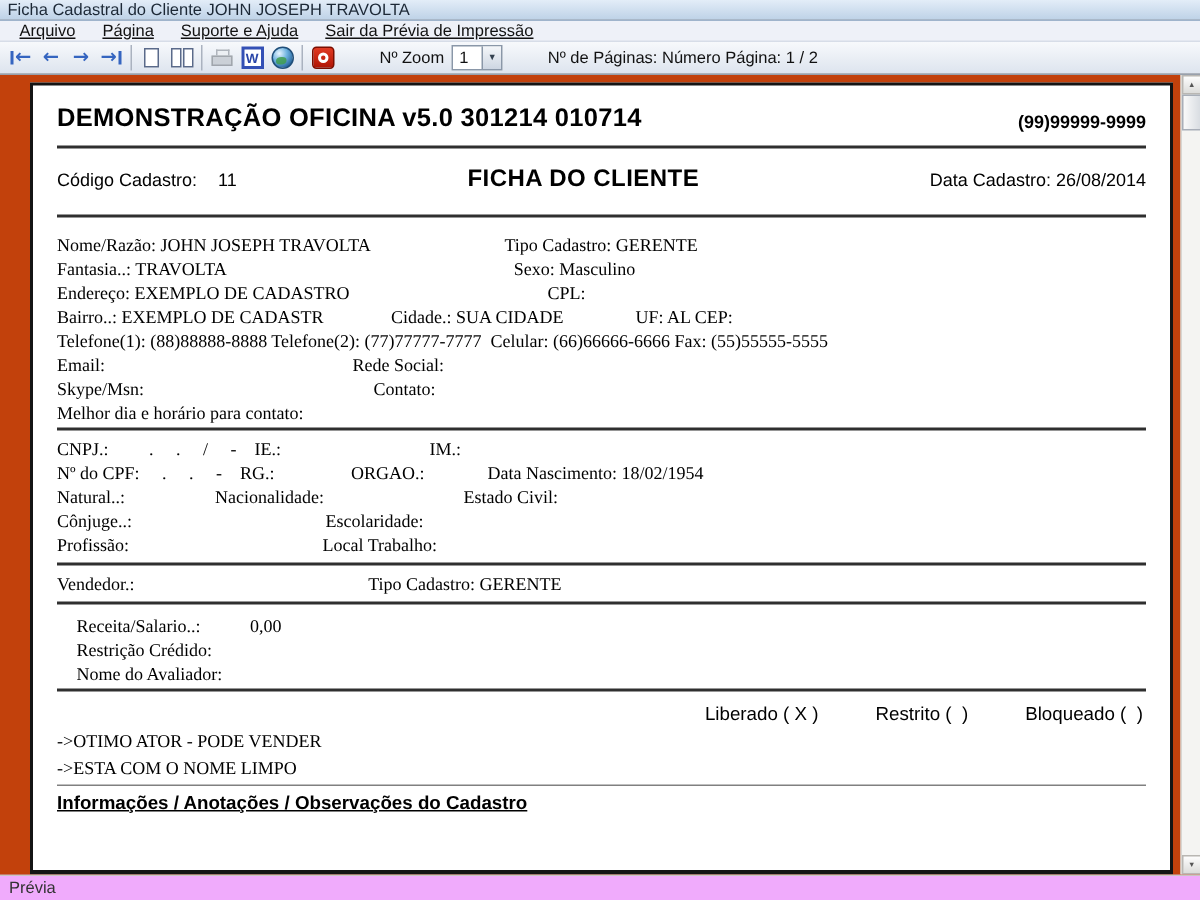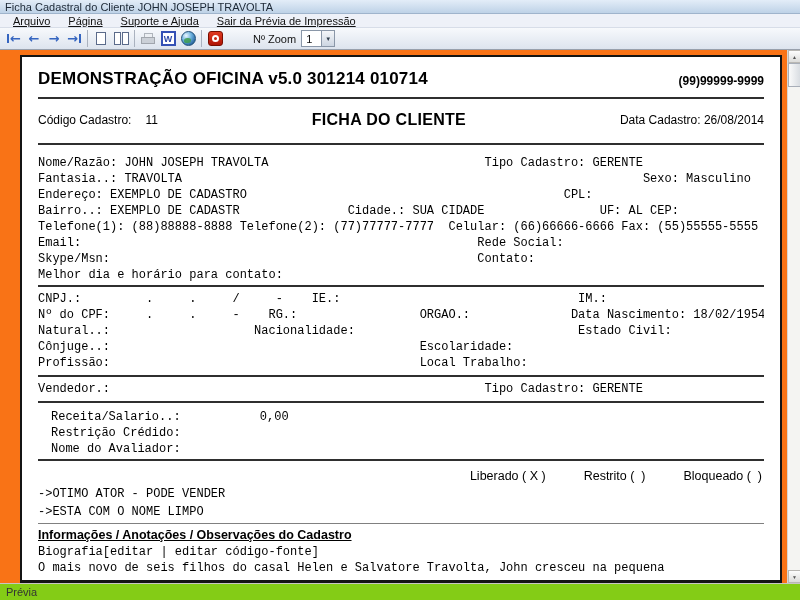--- a/index.html
+++ b/index.html
@@ -42,21 +42,21 @@
   .pdficon .ring { width:7px; height:7px; border:2px solid #fff; border-radius:50%; }
   .zoom-label { font-size:11px; color:#111; margin-left:28px; }
   .zoom-combo { margin-left:5px; width:34px; height:17px; background:#fff; border:1px solid #8a97a8;
                 display:flex; align-items:stretch; }
   .zoom-value { flex:1; font-size:11px; color:#111; display:flex; align-items:center; padding-left:4px; }
   .zoom-dd { width:13px; background:linear-gradient(#f4f6f9,#cdd6e2); border-left:1px solid #8a97a8;
              display:flex; align-items:center; justify-content:center; font-size:6px; color:#33404f; }
   .pages-info { font-size:11px; color:#111; margin-left:30px; }
 
   
-  .preview { flex:1 1 auto; background:#f97316; position:relative; overflow:hidden; display:flex; }
+  .preview { flex:1 1 auto; background:#c2410c; position:relative; overflow:hidden; display:flex; }
   .page { position:absolute; left:20px; top:5px; width:762px; height:528px; background:#fff;
           border:2px solid #141414; border-bottom-width:3px; padding:0 16px; overflow:hidden; }
   .vscroll { position:absolute; right:0; top:0; width:13px; height:100%; background:#f4f4f2; border-left:1px solid #d8d6d2; }
   .vscroll .sbtn { width:13px; height:13px; background:linear-gradient(#fdfdfd,#dcdcda); border:1px solid #b9b7b3;
                    display:flex; align-items:center; justify-content:center; font-size:5px; color:#555; }
   .vscroll .sbtn.down { position:absolute; bottom:0; }
   .vscroll .thumb { position:absolute; top:13px; left:0; width:13px; height:24px;
                     background:linear-gradient(90deg,#fafafa,#d9dde2); border:1px solid #a8aeb8; }
 
   
@@ -67,34 +67,34 @@
   .rule.thin { height:1px; background:#808080; }
   .r1 { margin-top:8px; } .r2 { margin-top:12px; } .r3 { margin-top:2px; } .r4 { margin-top:4px; }
   .r5 { margin-top:4px; } .r6 { margin-top:2px; } .r7 { margin-top:2px; }
 
   .codigo-row { display:flex; align-items:center; margin-top:10px; height:22px; }
   .codigo-label { font-size:12px; color:#000; }
   .codigo-value { font-size:12px; color:#000; margin-left:14px; }
   .doc-title { flex:1; text-align:center; font-size:16px; font-weight:bold; color:#000; letter-spacing:.3px; }
   .doc-date { font-size:12px; color:#000; }
 
-  .mono { font-family:Liberation Mono, monospace; font-size:12px; color:#000; }
+  .mono { font-family:Liberation Serif, serif; font-size:12px; color:#000; }
   .mline { white-space:pre; line-height:16px; overflow:hidden; }
   .mb1 { margin-top:10px; } .mb2 { margin-top:4px; } .mbv { margin-top:4px; } .mb3 { margin-top:6px;margin-left:13px; }
 
   .obs-header { display:flex; align-items:center; margin-top:6px; height:18px; }
   .obs-title { font-size:13px; font-weight:bold; color:#000; }
   .obs-statuses { margin-left:auto; display:flex; gap:38px; padding-right:2px; }
   .obs-status { font-size:12.5px; color:#000; white-space:pre; }
   .obs-lines .mline { line-height:18px; }
 
   .info-header { margin-top:4px; font-size:12.5px; font-weight:bold; color:#000; height:16px;text-decoration:underline; }
 
   
-  .statusbar { height:17px; background:#84cc16; border-top:1px solid #c8c6c2;
+  .statusbar { height:17px; background:#f0abfc; border-top:1px solid #c8c6c2;
                display:flex; align-items:center; padding-left:6px; flex:0 0 auto; }
   .statusbar span { font-size:11px; color:#333; }
 </style>
 </head>
 <body>
 
 <div class="window">
 
   <div class="titlebar">
     <span>Ficha Cadastral do Cliente JOHN JOSEPH TRAVOLTA</span>
@@ -150,20 +150,21 @@
     <div class="tbtn">
       <span class="pdficon">
           <span class="ring"></span>
         </span>
     </div>
     <span class="zoom-label">Nº Zoom</span>
     <div class="zoom-combo">
       <span class="zoom-value">1</span>
       <span class="zoom-dd">▼</span>
     </div>
+    <span class="pages-info">Nº de Páginas: Número Página: 1 / 2</span>
   </div>
 
   <div class="preview">
     <div class="page">
 
       <div class="doc-header">
         <span class="doc-company">DEMONSTRAÇÃO OFICINA v5.0 301214 010714</span>
         <span class="doc-phone">(99)99999-9999</span>
       </div>
       <div class="rule r1"></div>
@@ -221,25 +222,20 @@
           </span>
       </div>
       <div class="mono obs-lines">
 
       <div class="mline">-&gt;OTIMO ATOR - PODE VENDER</div>
           <div class="mline">-&gt;ESTA COM O NOME LIMPO</div>
         </div>
       <div class="rule thin r7"></div>
 
       <div class="info-header">Informações / Anotações / Observações do Cadastro</div>
-      <div class="mono">
-
-      <div class="mline">Biografia[editar | editar código-fonte]</div>
-          <div class="mline">O mais novo de seis filhos do casal Helen e Salvatore Travolta, John cresceu na pequena</div>
-        </div>
 
     </div>
     <div class="vscroll">
       <div class="sbtn">▲</div>
       <div class="thumb"></div>
       <div class="sbtn down">▼</div>
     </div>
   </div>
 
   <div class="statusbar">

